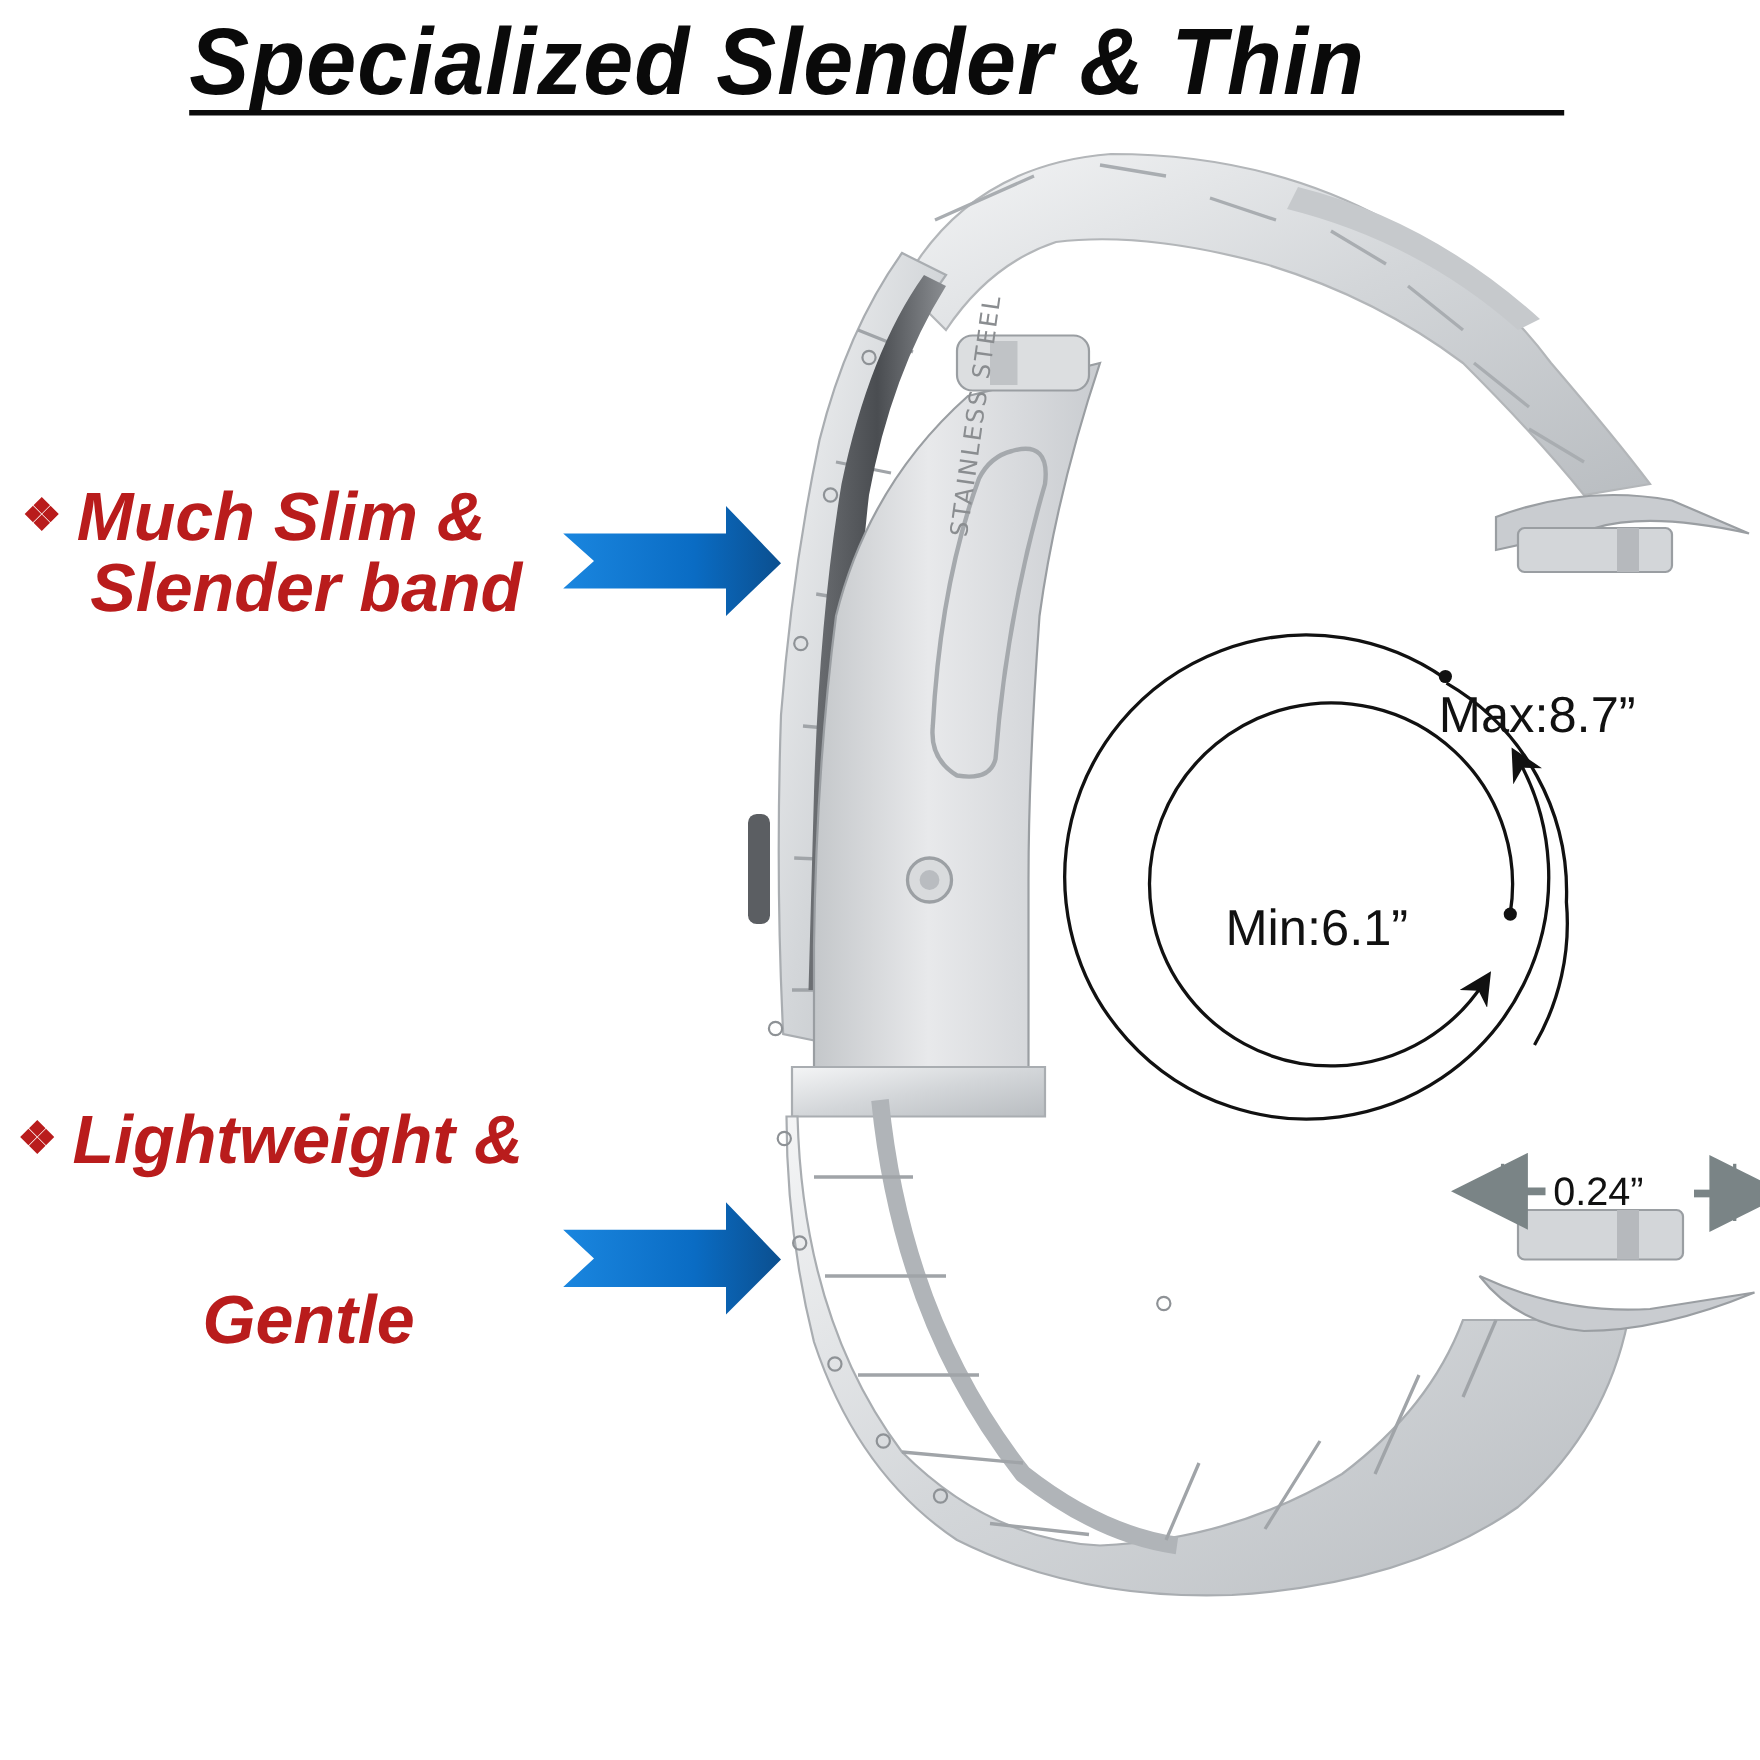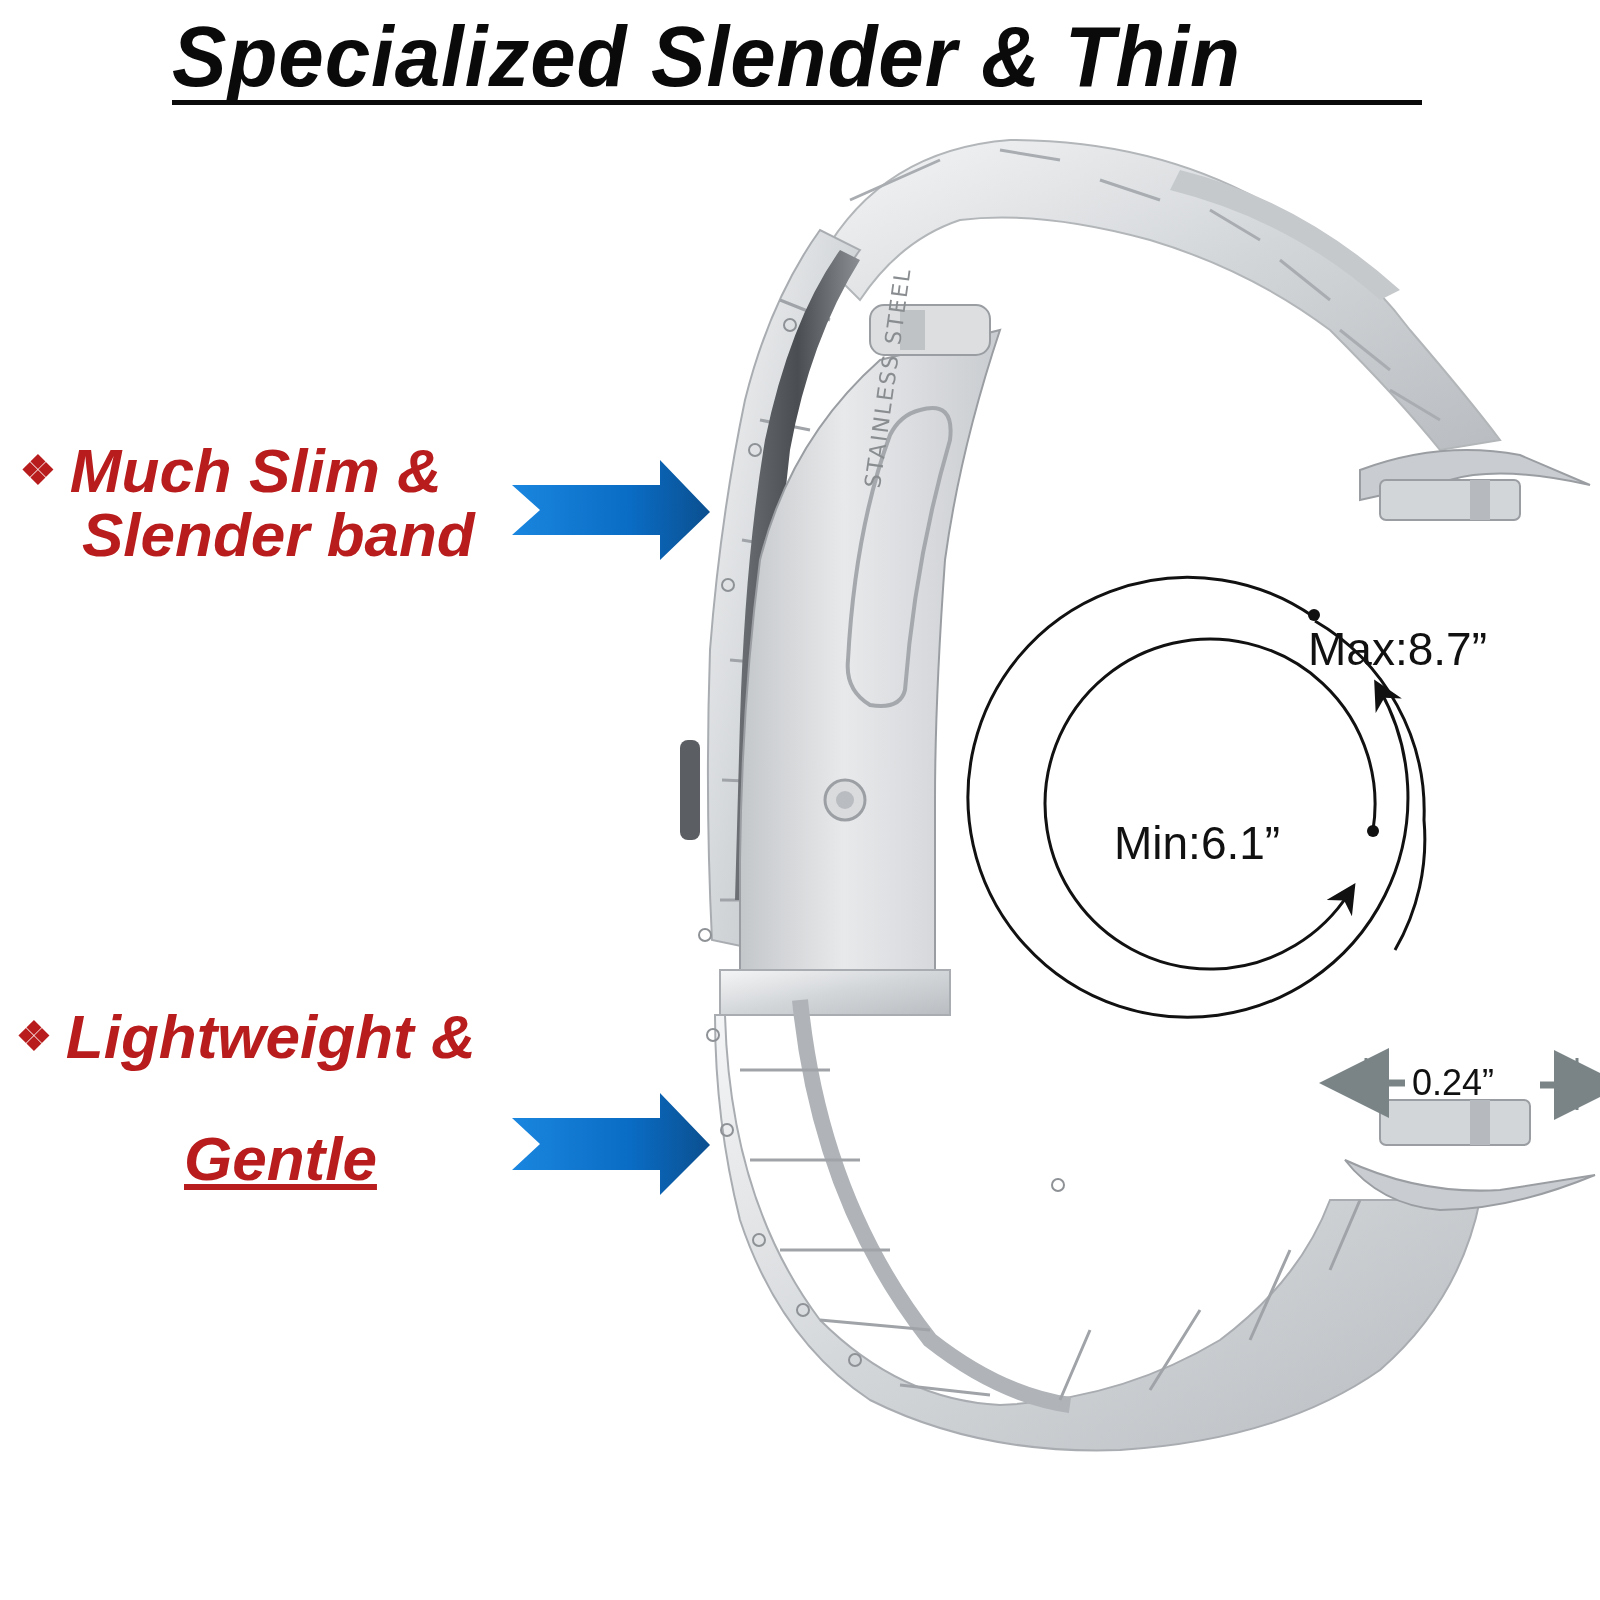--- a/index.html
+++ b/index.html
@@ -9,21 +9,21 @@
     font-family:"Liberation Sans", sans-serif; font-weight:bold; font-style:italic;
     font-size:86px; letter-spacing:1px; color:#0a0a0a; line-height:100px;
     transform:scaleX(0.95); transform-origin:left top; white-space:nowrap;
   }
   .title-underline { position:absolute; left:172px; top:100px; width:1250px; height:5px; background:#0a0a0a; }
   .feature { position:absolute; font-weight:bold; font-style:italic; color:#b91c1c; font-size:62px; line-height:66px; white-space:nowrap; }
   .bullet { font-style:normal; font-size:40px; vertical-align:middle; margin-right:14px; display:inline-block; transform:translateY(-6px); }
   .f1a { left:20px; top:438px; }
   .f1b { left:82px; top:502px; }
   .f2a { left:16px; top:1004px; }
-  .f2b { left:184px; top:1126px;text-decoration:underline; }
+  .f2b { left:184px; top:1168px; }
   svg.layer { position:absolute; left:0; top:0; }
   .dim-label { position:absolute; font-weight:normal; color:#111; font-family:"Liberation Sans", sans-serif; }
   .max-label { left:1308px; top:622px; font-size:46px; }
   .min-label { left:1114px; top:776px; font-size:46px;margin-top:40px; }
   .width-label { left:1412px; top:1062px; font-size:36px; }
   .steel-text { position:absolute; left:860px; top:486px; font-size:22px; color:#8a8d90; letter-spacing:2px;
     transform:rotate(-82deg); transform-origin:left top; white-space:nowrap; font-family:"DejaVu Sans", sans-serif; }
 </style>
 </head>
 <body>

